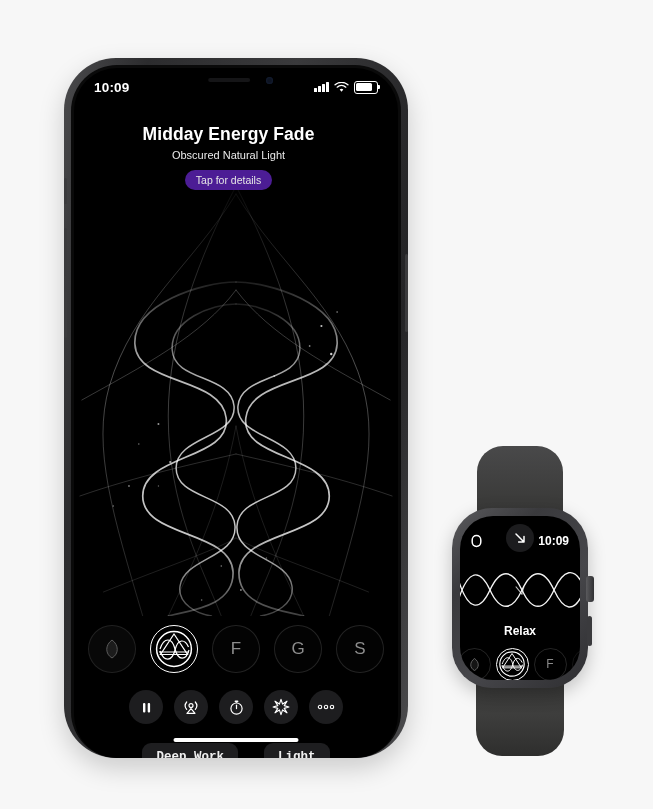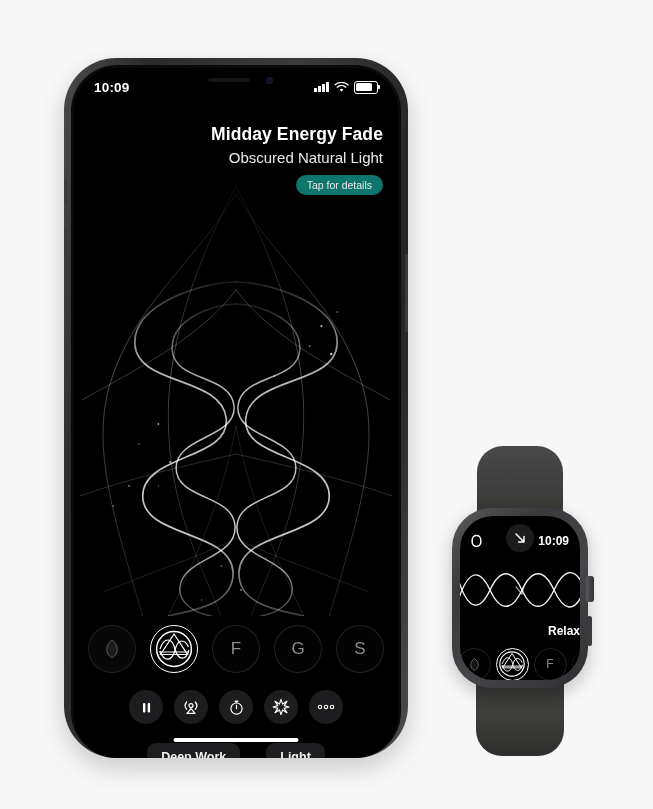--- a/index.html
+++ b/index.html
@@ -56,26 +56,26 @@
   .sb-time{font-size:13.5px;font-weight:700;letter-spacing:.2px;margin-top:4px;}
   .sb-right{display:flex;align-items:center;gap:5px;margin-top:4px;}
   .bars{display:flex;align-items:flex-end;gap:1.5px;height:10px;}
   .bars i{display:block;width:2.6px;background:#fff;border-radius:.6px;}
   .bars i:nth-child(1){height:4px}.bars i:nth-child(2){height:6px}
   .bars i:nth-child(3){height:8px}.bars i:nth-child(4){height:10px}
   .batt{width:22px;height:11px;border:1.3px solid #fff;border-radius:3px;position:relative;}
   .batt::after{content:"";position:absolute;right:-3.4px;top:3px;width:2px;height:4px;background:#fff;border-radius:0 1px 1px 0;}
   .batt i{position:absolute;left:1.3px;top:1.3px;bottom:1.3px;width:16px;background:#fff;border-radius:1.5px;display:block;}
 
-  .titlewrap{position:absolute;top:56px;left:0;right:15px;text-align:right;z-index:30;}
+  .titlewrap{position:absolute;top:56px;left:0;right:15px;text-align:center;z-index:30;}
   .title{color:#fff;font-size:17.5px;font-weight:700;letter-spacing:.1px;}
-  .subtitle{color:#e9e9e9;font-size:15px;margin-top:4px;font-weight:400;}
+  .subtitle{color:#e9e9e9;font-size:11px;margin-top:4px;font-weight:400;}
   .tap-pill{
     display:inline-block;margin-top:9px;
-    background:#0f766e;color:#e6e6e6;
+    background:#4c1d95;color:#e6e6e6;
     font-size:10.5px;padding:4px 11px;border-radius:11px;
   }
 
   .viz{position:absolute;left:0;right:0;top:118px;height:430px;z-index:10;}
   .viz svg{display:block;width:100%;height:100%;}
 
   
   .modes{
     position:absolute;left:0;right:0;top:552px;height:58px;z-index:25;
     display:flex;align-items:center;justify-content:center;gap:14px;
@@ -96,21 +96,21 @@
     position:absolute;left:0;right:0;top:617px;height:44px;z-index:25;
     display:flex;align-items:center;justify-content:center;gap:11px;
   }
   .ctrl{
     width:34px;height:34px;border-radius:50%;
     background:#1d1d1f;display:flex;align-items:center;justify-content:center;
   }
 
   
   .chips{position:absolute;left:0;right:0;top:675px;z-index:25;}
-  .chiprow{display:flex;justify-content:center;gap:26px;margin-bottom:10px;}
+  .chiprow{display:flex;justify-content:center;gap:26px;margin-bottom:10px;font-family:Liberation Mono, monospace;}
   .chip{
     background:#1e1e20;color:#f0f0f0;
     font-size:12.5px;font-weight:700;
     padding:7px 14px;border-radius:9px;white-space:nowrap;
   }
 
   .home-ind{
     position:absolute;left:50%;bottom:16px;transform:translateX(-50%);
     width:125px;height:4.5px;border-radius:3px;background:#fff;z-index:50;
   }
@@ -159,21 +159,21 @@
   }
   .w-time{color:#fff;font-size:12px;font-weight:700;}
   .w-arrow{
     position:absolute;left:50%;top:8px;transform:translateX(-50%);
     width:28px;height:28px;border-radius:50%;background:#1c1c1e;
     display:flex;align-items:center;justify-content:center;
   }
   .w-viz{position:absolute;left:0;right:0;top:44px;height:60px;}
   .w-viz svg{display:block;width:100%;height:100%;}
   .w-label{
-    position:absolute;left:0;right:0;top:108px;text-align:right;
+    position:absolute;left:0;right:0;top:108px;text-align:center;
     color:#fff;font-size:12px;font-weight:700;
   }
   .w-modes{
     position:absolute;left:0;right:0;top:128px;height:40px;
     display:flex;align-items:center;justify-content:center;gap:5px;
   }
   .w-mode{
     width:33px;height:33px;border-radius:50%;flex:0 0 auto;
     display:flex;align-items:center;justify-content:center;
     color:#8a8a8a;font-size:12px;font-weight:500;

